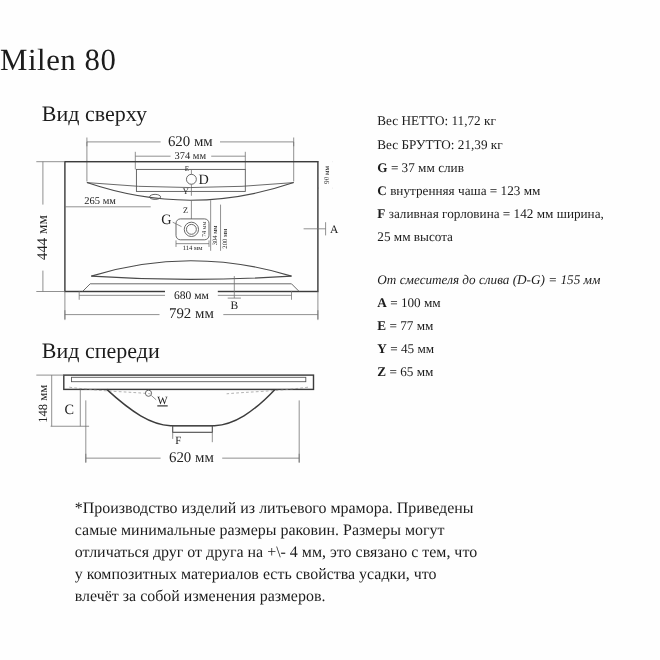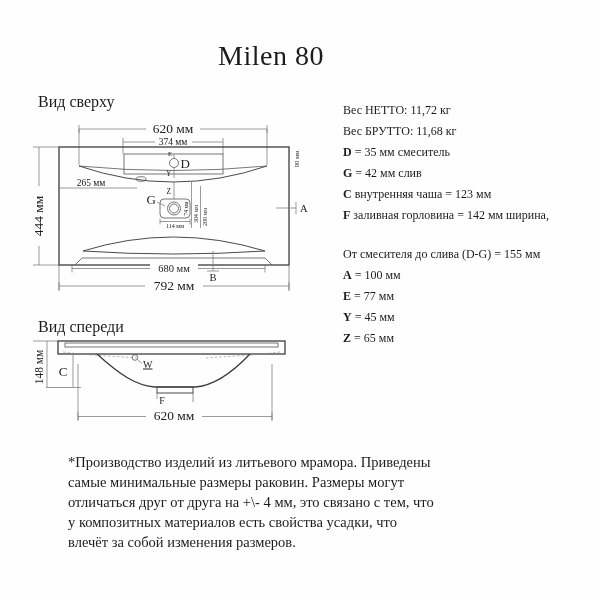--- a/index.html
+++ b/index.html
@@ -1,36 +1,36 @@
 <!DOCTYPE html>
 <html><head>
 <meta charset="utf-8">
 <style>
   html,body{margin:0;padding:0;background:#fff;}
   .page{position:relative;width:600px;height:600px;background:#fefefe;overflow:hidden;
         font-family:"Liberation Serif", serif;color:#1c1c1c;}
-  .title{position:absolute;left:0;top:40px;width:502px;text-align:center;
-         font-size:28px;letter-spacing:.5px;margin-left:20px;}
-  .view-heading{position:absolute;font-size:16px;}
+  .title{position:absolute;left:0;top:40px;width:502px;text-align:left;
+         font-size:28px;letter-spacing:.5px;}
+  .view-heading{position:absolute;font-size:20px;}
   #h-top{left:38px;top:93px;}
-  #h-front{left:38px;top:318px;}
+  #h-front{left:38px;top:308px;}
   .svgwrap{position:absolute;}
   #svg-top{left:25px;top:120px;}
   #svg-front{left:25px;top:331px;}
   svg text{font-family:"Liberation Serif", serif;fill:#222;}
   .main{fill:none;stroke:#3c3c3c;stroke-width:1.3;}
   .mid{fill:none;stroke:#4a4a4a;stroke-width:1;}
   .thin{fill:none;stroke:#555;stroke-width:0.8;}
   .dim{fill:none;stroke:#707070;stroke-width:0.7;}
   .dash{fill:none;stroke:#8a8a8a;stroke-width:0.6;stroke-dasharray:2.5 2;}
   .wbg{fill:#fefefe;}
   .specs{position:absolute;left:343px;top:100px;width:254px;font-size:12px;}
   .spec-line{line-height:21px;white-space:nowrap;}
   .spec-line .b{font-weight:bold;}
-  .spec-gap{margin-top:18px;}
+  .spec-gap{margin-top:18px;font-style:italic;}
   .footnote{position:absolute;left:28px;top:452px;width:330px;font-size:14.5px;margin-left:40px;}
   .footnote div{line-height:20px;white-space:nowrap;}
 </style>
 </head>
 <body>
 
 <div class="page">
 
   <div class="title">Milen 80</div>
 
@@ -196,25 +196,25 @@
         <line class="dim" x1="53" y1="81.5" x2="53" y2="89.5"></line>
         <line class="dim" x1="247" y1="81.5" x2="247" y2="89.5"></line>
         <rect class="wbg" x="121" y="77" width="56" height="15"></rect>
         <text x="149" y="89" font-size="13.5" text-anchor="middle">620 мм</text>
       </g>
     </svg>
   </div>
 
   <div class="specs">
     <div class="spec-line"><span class="b"></span><span>Вес НЕТТО: 11,72 кг</span></div>
-    <div class="spec-line"><span class="b"></span><span>Вес БРУТТО: 11,68 кг</span></div>
-    <div class="spec-line"><span class="b">D</span><span> = 35 мм смеситель</span></div>
-    <div class="spec-line"><span class="b">G</span><span> = 42 мм слив</span></div>
+    <div class="spec-line"><span class="b"></span><span>Вес БРУТТО: 21,39 кг</span></div>
+    <div class="spec-line"><span class="b">G</span><span> = 37 мм слив</span></div>
     <div class="spec-line"><span class="b">C</span><span> внутренняя чаша = 123 мм</span></div>
     <div class="spec-line"><span class="b">F</span><span> заливная горловина = 142 мм ширина,</span></div>
+    <div class="spec-line"><span class="b"></span><span>25 мм высота</span></div>
     <div class="spec-line spec-gap"><span class="b"></span><span>От смесителя до слива (D-G) = 155 мм</span></div>
     <div class="spec-line"><span class="b">A</span><span> = 100 мм</span></div>
     <div class="spec-line"><span class="b">E</span><span> = 77 мм</span></div>
     <div class="spec-line"><span class="b">Y</span><span> = 45 мм</span></div>
     <div class="spec-line"><span class="b">Z</span><span> = 65 мм</span></div>
   </div>
 
   <div class="footnote">
     <div>*Производство изделий из литьевого мрамора. Приведены</div>
     <div>самые минимальные размеры раковин. Размеры могут</div>

